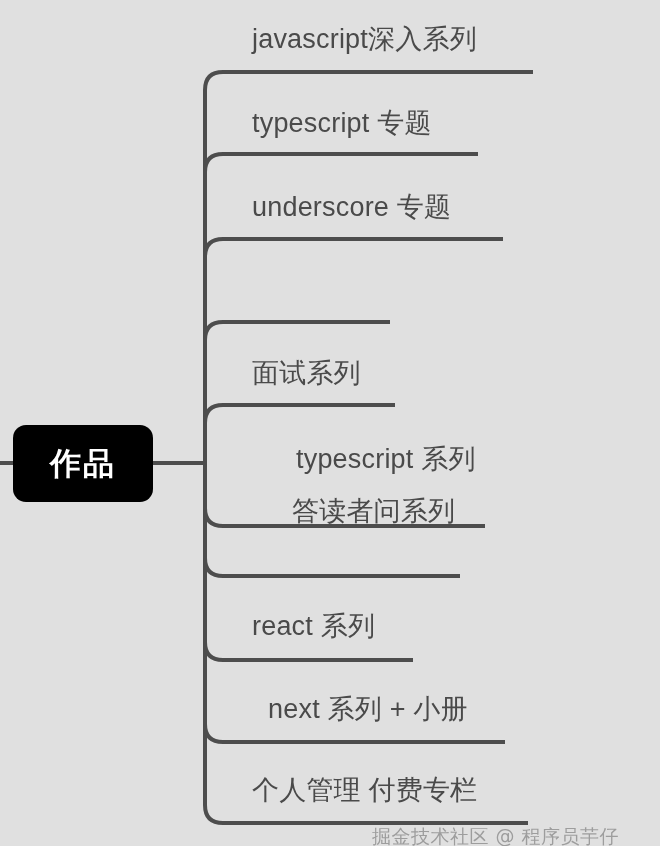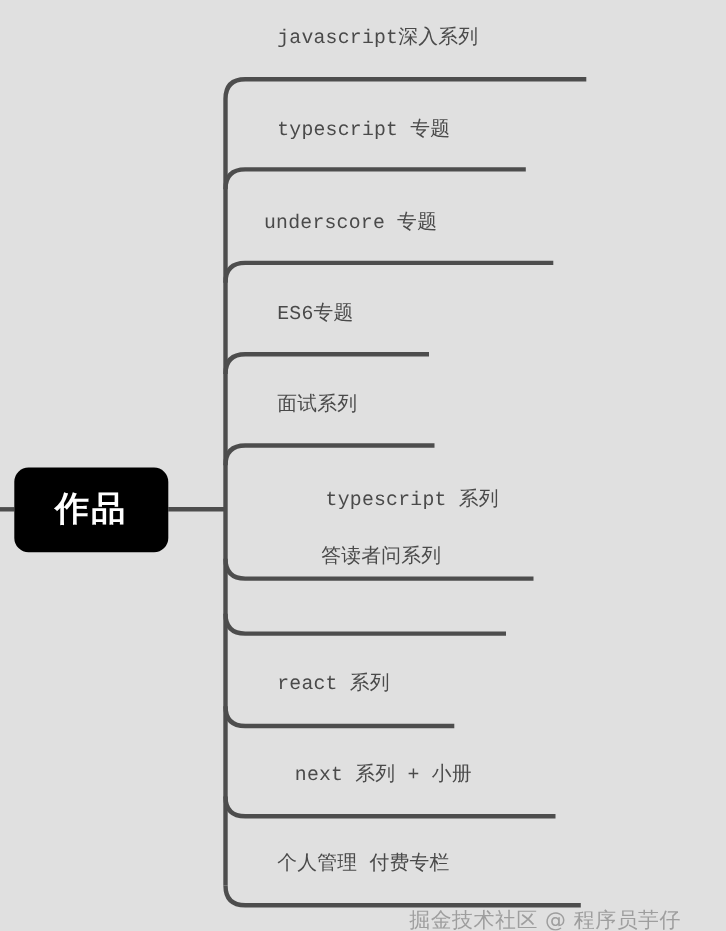--- a/index.html
+++ b/index.html
@@ -45,24 +45,24 @@
     font-size: 31px;
     font-weight: 700;
     letter-spacing: 2px;
     line-height: 1;
     font-family: "DejaVu Sans", "Liberation Sans", sans-serif;
   }
   
   .branch-label {
     position: absolute;
     color: #4a4a4a;
-    font-size: 18px;
+    font-size: 27px;
     line-height: 1;
     white-space: nowrap;
-    font-family: Liberation Mono, monospace;
+    font-family: Liberation Sans, sans-serif;
     letter-spacing: 0.2px;
   }
   
   .watermark {
     position: absolute;
     left: 372px;
     top: 798px;
     font-size: 19px;
     color: #9a9a9a;
     opacity: 0.95;
@@ -109,23 +109,22 @@
   </svg>
 
   <div class="root-node">
     <span class="root-label">作品</span>
   </div>
 
   <div class="branch-label" style="left:252px; top:26px;">javascript深入系列</div>
 
   <div class="branch-label" style="left:252px; top:110px;">typescript 专题</div>
 
-  <div class="branch-label" style="left:240px; top:194px;text-align:right;">underscore 专题</div>
+  <div class="branch-label" style="left:252px; top:194px;text-align:right;">underscore 专题</div>
 
-  <div class="branch-label" style="left:252px; top:277px;">ES6专题</div>
 
   <div class="branch-label" style="left:252px; top:360px;">面试系列</div>
 
   <div class="branch-label" style="left:252px; top:446px;margin-left:44px;">typescript 系列</div>
 
   <div class="branch-label" style="left:252px; top:498px;margin-left:40px;">答读者问系列</div>
 
   <div class="branch-label" style="left:252px; top:613px;">react 系列</div>
 
   <div class="branch-label" style="left:268px; top:696px;">next 系列 + 小册</div>

